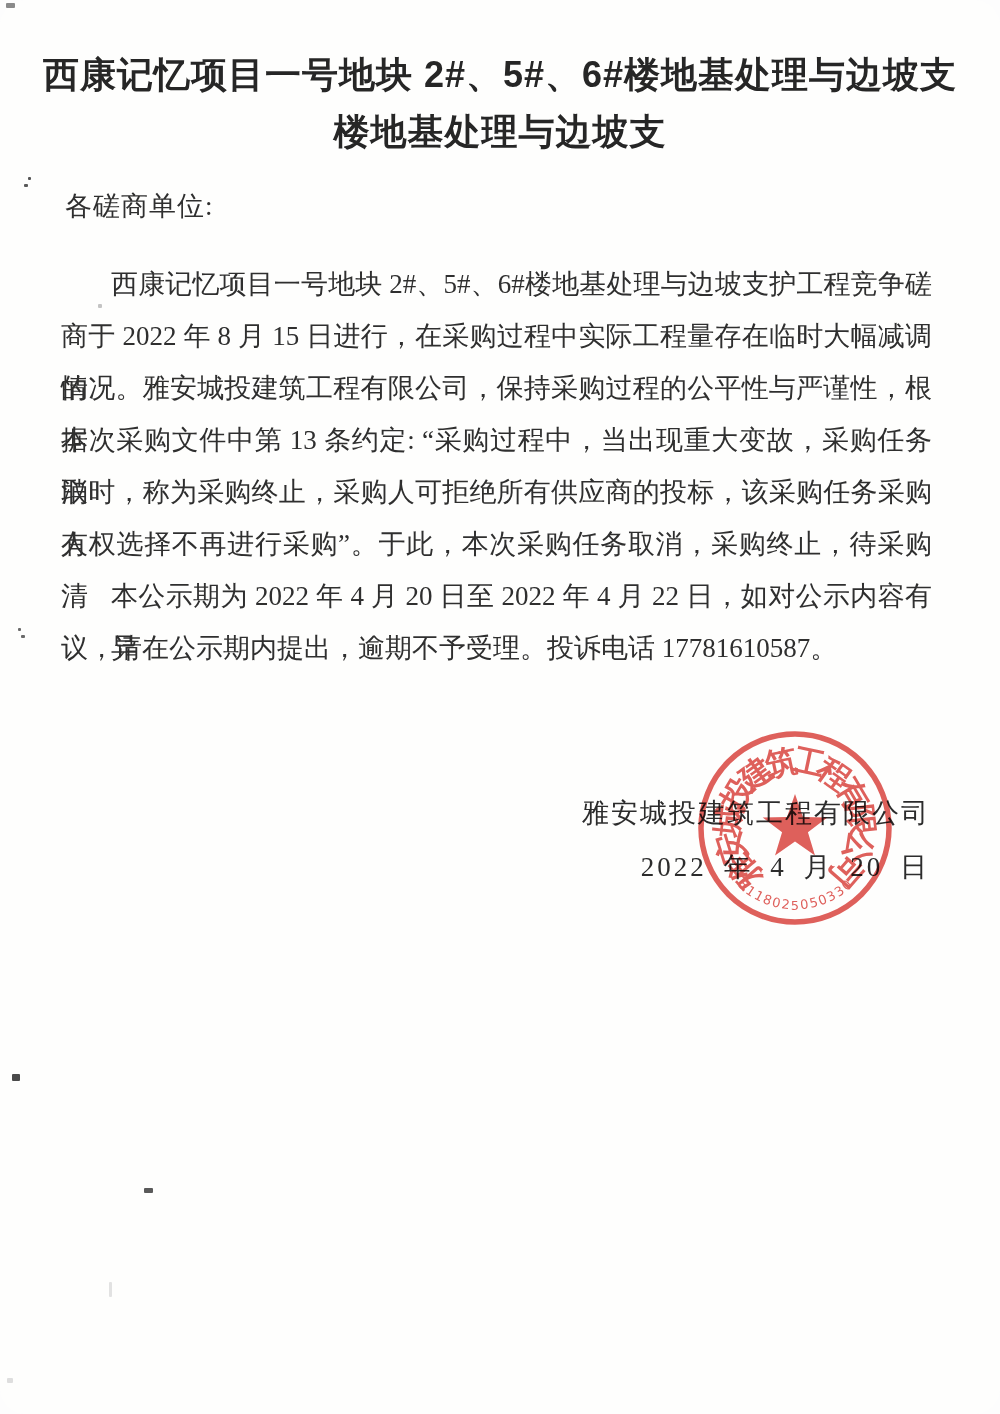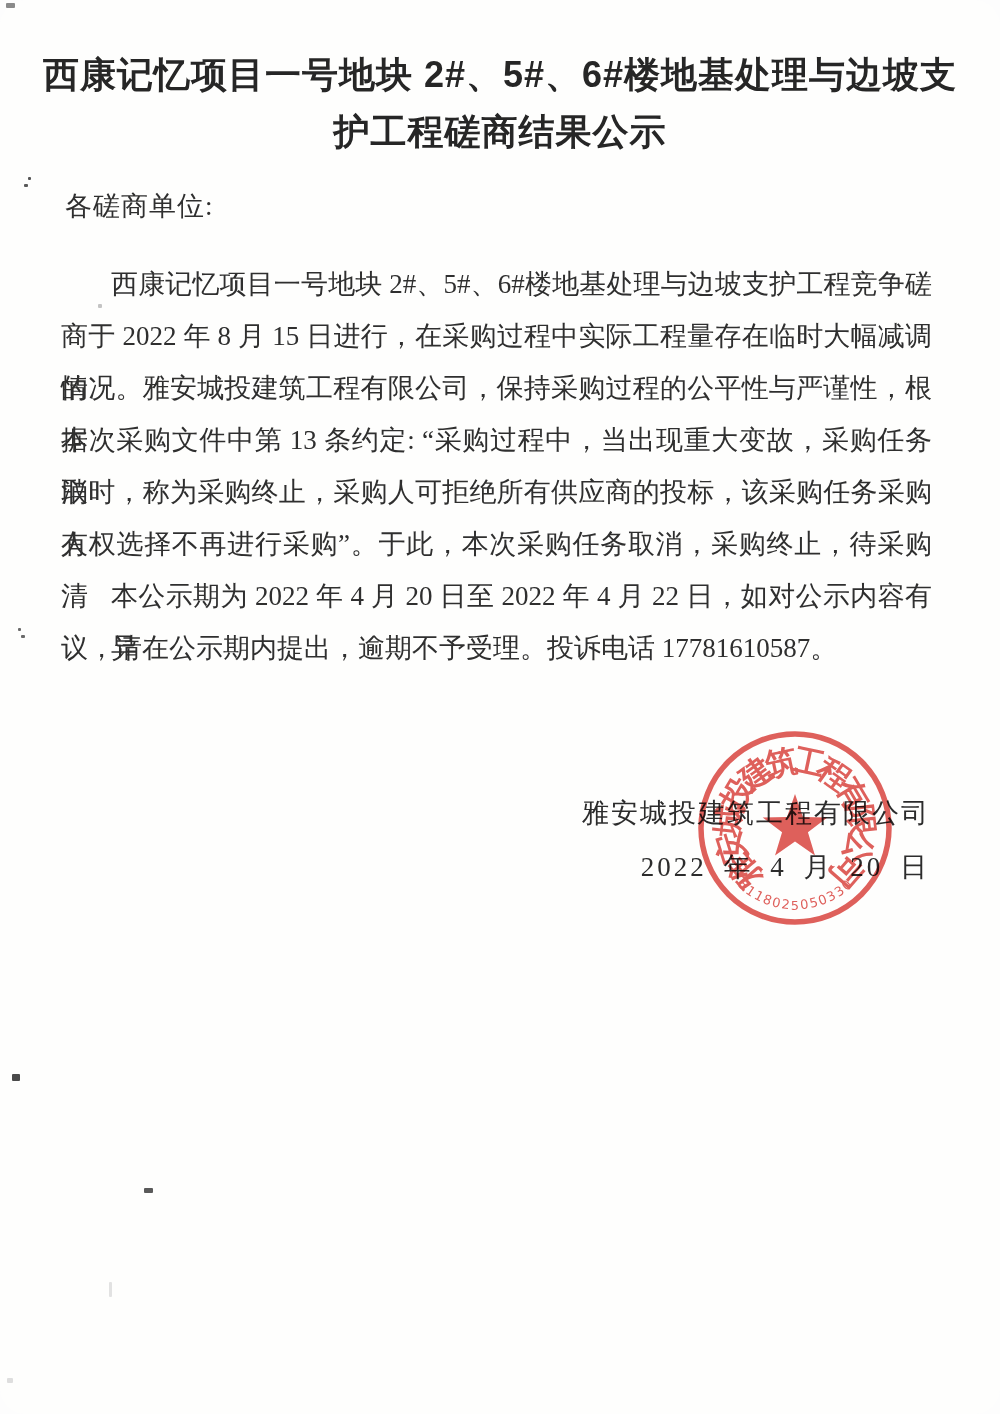--- a/index.html
+++ b/index.html
@@ -56,21 +56,21 @@
   }
   .speck{position:absolute;border-radius:1px;}
 </style>
 </head>
 <body>
 
 <div class="page">
 
   <div class="doc-title">
     <div>西康记忆项目一号地块 2#、5#、6#楼地基处理与边坡支</div>
-    <div>护工程磋商结果公示</div>
+    <div>楼地基处理与边坡支</div>
   </div>
 
   <div class="salutation">各磋商单位:</div>
 
   <div class="body-block">
     <div class="bline justify indent">西康记忆项目一号地块 2#、5#、6#楼地基处理与边坡支护工程竞争磋</div>
     <div class="bline justify">商于 2022 年 8 月 15 日进行，在采购过程中实际工程量存在临时大幅减调的</div>
     <div class="bline justify">情况。雅安城投建筑工程有限公司，保持采购过程的公平性与严谨性，根据</div>
     <div class="bline justify">本次采购文件中第 13 条约定: “采购过程中，当出现重大变故，采购任务取</div>
     <div class="bline justify">消时，称为采购终止，采购人可拒绝所有供应商的投标，该采购任务采购人</div>

